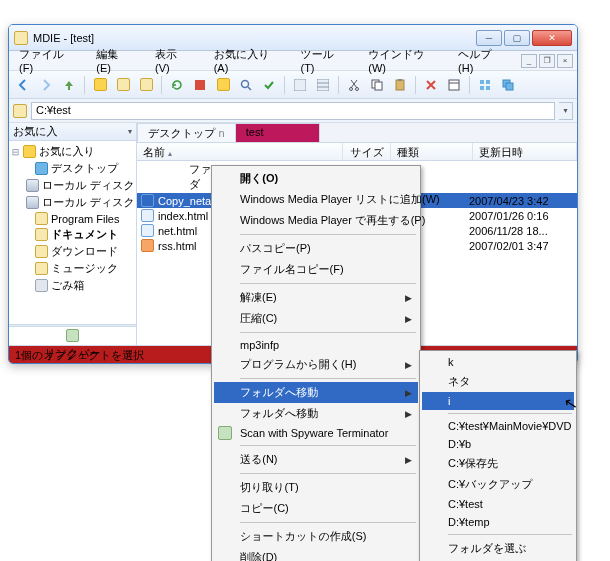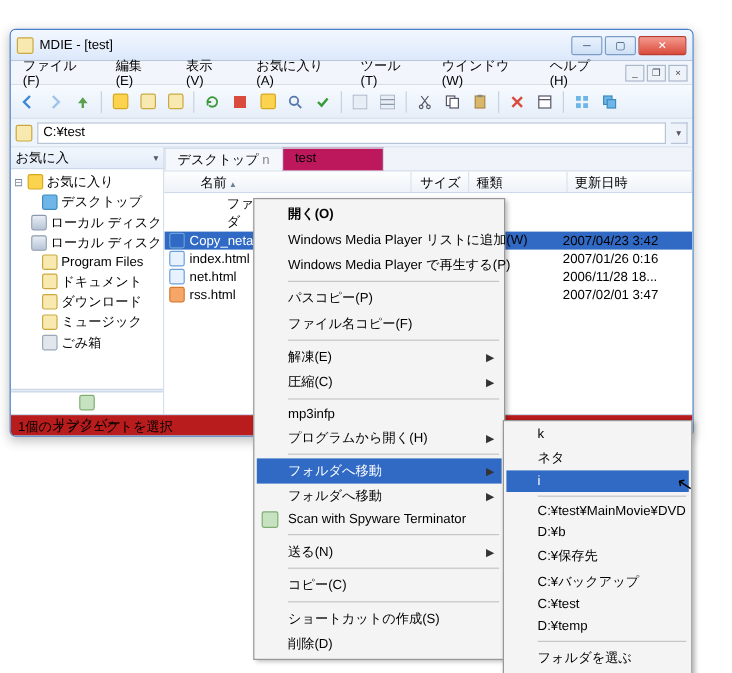--- a/index.html
+++ b/index.html
@@ -51,21 +51,21 @@
 
 .sidesplit{height:3px;background:#e4ebf4;border-top:1px solid #cdd9e8;border-bottom:1px solid #cdd9e8;}
 .linkhead{height:18px;padding:2px 4px;display:flex;align-items:center;gap:4px;flex-direction:column;}
 
 .main { flex:1; display:flex; flex-direction:column; }
 .tabs { height:20px; display:flex; background:#f0f4fa; border-bottom:1px solid #cdd9e8; }
 .tab { padding:2px 10px; border:1px solid #cdd9e8; border-bottom:none; background:#f4f7fc; margin-right:-1px; min-width:85px; }
 .tab.active{background:#be185d;}
 .cols { height:18px; display:flex; background:linear-gradient(#fdfefe,#eef3f9); border-bottom:1px solid #cdd9e8; }
 .col { padding:2px 6px; border-right:1px solid #dbe3ee; }
-.c-name{flex:1;margin-left:24px;} .c-size{width:48px;text-align:right;} .c-type{width:82px;} .c-date{width:104px;}
+.c-name{flex:1;} .c-size{width:48px;text-align:right;} .c-type{width:82px;} .c-date{width:104px;}
 .col .arr{font-size:8px;color:#6b7d94;margin-left:3px;}
 .rows { flex:1; overflow:auto; background:#fff; }
 .row { display:flex; align-items:center; padding:1px 4px; }
 .row .rn{flex:1;display:flex;align-items:center;gap:4px;}
 .row .rs{width:48px;text-align:right;}
 .row .rt{width:82px;}
 .row .rd{width:104px;}
 .row.sel{background:#316ac5;}
 .row.sel .rn span{background:#316ac5;color:#fff;}
 
@@ -259,21 +259,21 @@
           <div class="tnode" style="padding-left: 12px;">
             <span class="tw"></span>
             <span class="ticon2 i-drv"></span>
             <span>ローカル ディスク</span>
           </div>
           <div class="tnode" style="padding-left: 12px;">
             <span class="tw"></span>
             <span class="ticon2 i-fold"></span>
             <span>Program Files</span>
           </div>
-          <div class="tnode" style="padding-left: 12px;">
+          <div class="tnode" style="padding-left: 12px; font-weight: bold;">
             <span class="tw"></span>
             <span class="ticon2 i-fold"></span>
             <span>ドキュメント</span>
           </div>
           <div class="tnode" style="padding-left: 12px;">
             <span class="tw"></span>
             <span class="ticon2 i-fold"></span>
             <span>ダウンロード</span>
           </div>
           <div class="tnode" style="padding-left: 12px;">
@@ -401,20 +401,23 @@
       <span class="cico i-link"></span>
       <span>Scan with Spyware Terminator</span>
     </div>
     <div class="csep"></div>
     <div class="ci">
       <span>送る(N)</span>
       <span class="arrw">▶</span>
     </div>
     <div class="csep"></div>
     <div class="ci">
+      <span>切り取り(T)</span>
+    </div>
+    <div class="ci">
       <span>コピー(C)</span>
     </div>
     <div class="csep"></div>
     <div class="ci">
       <span>ショートカットの作成(S)</span>
     </div>
     <div class="ci">
       <span>削除(D)</span>
     </div>
   </div>

